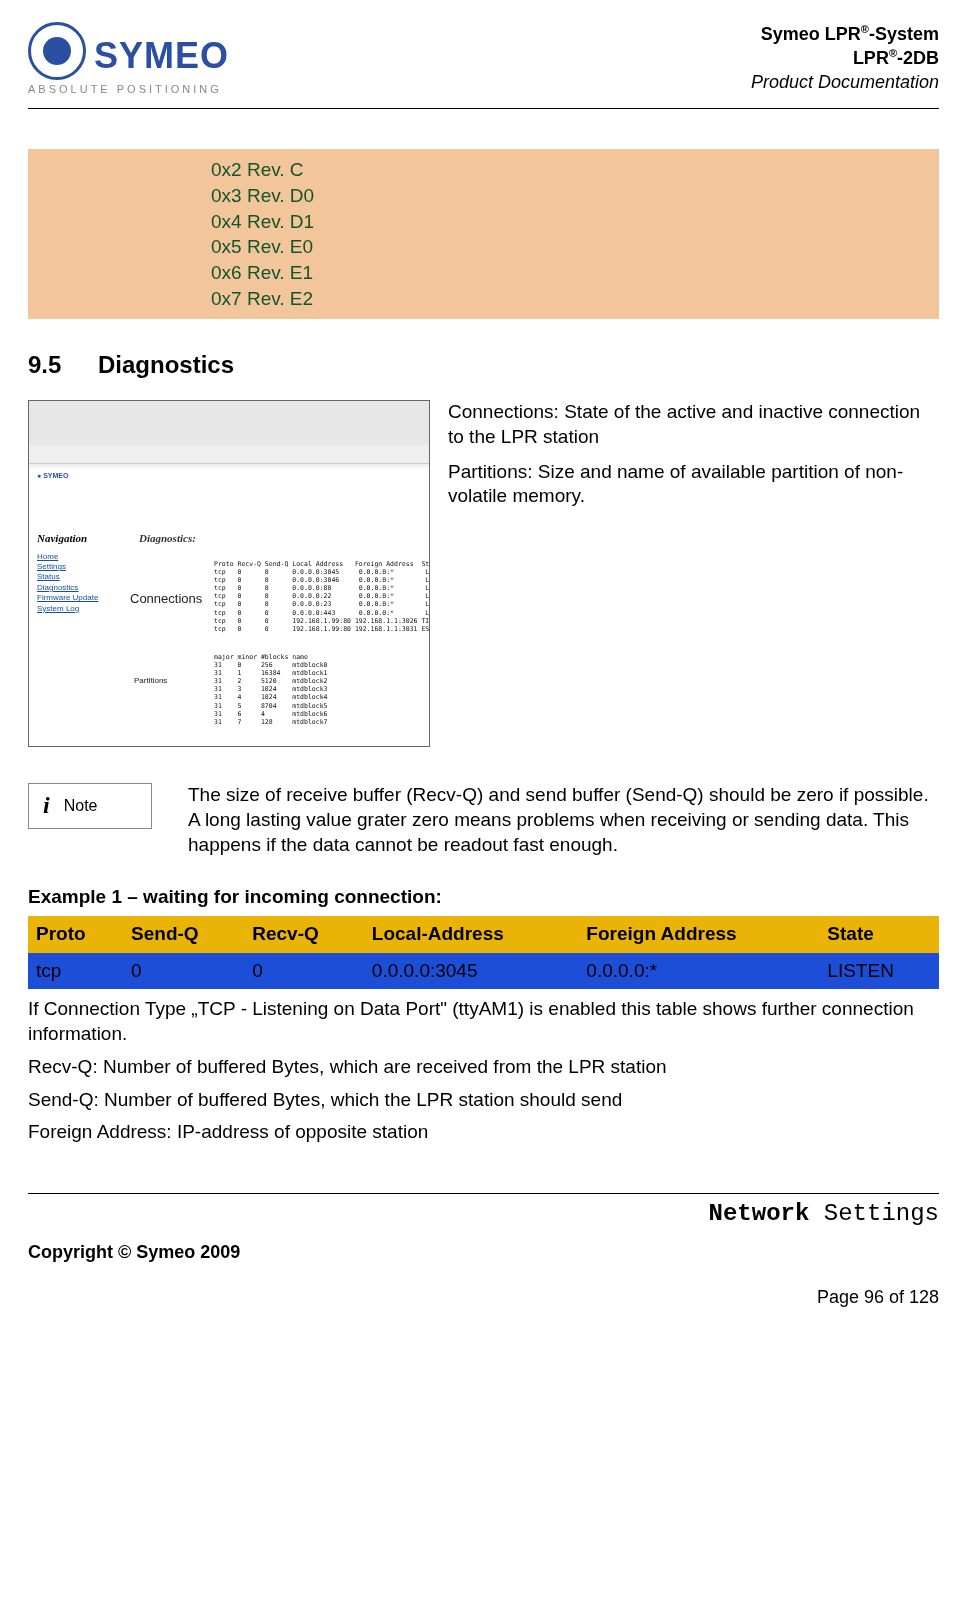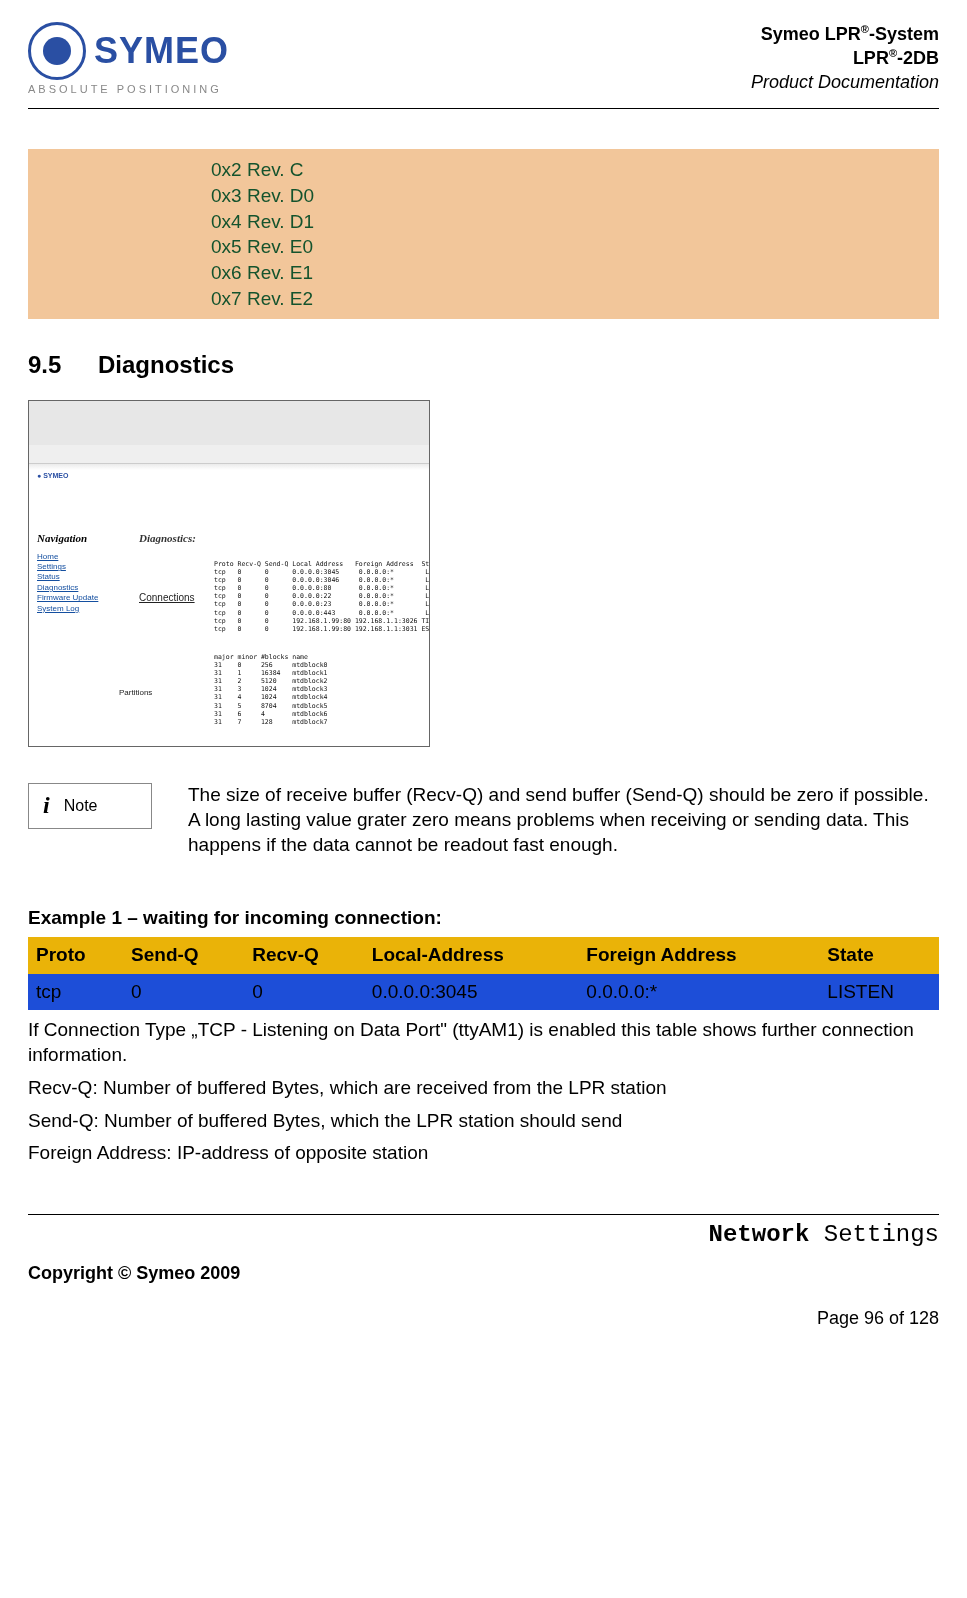--- a/index.html
+++ b/index.html
@@ -22,21 +22,21 @@
     align-items: flex-start;
     padding-bottom: 12px;
   }
   .logo-block {
     display: flex;
     flex-direction: column;
     gap: 0;
   }
   .logo-row {
     display: flex;
-    align-items: center;
+    align-items: flex-end;
     gap: 8px;
   }
   .logo-mark {
     width: 52px; height: 52px;
     border: 3px solid #2a4fa3;
     border-radius: 50%;
     display: inline-flex;
     align-items: center; justify-content: center;
   }
   .logo-mark::after {
@@ -98,22 +98,22 @@
     overflow: hidden;
     flex-shrink: 0;
   }
   .diag-img .browser-bar { position:absolute; top:0; left:0; right:0; height:44px; background:#e7e7e7; border-bottom:1px solid #bbb;}
   .diag-img .browser-bar2 { position:absolute; top:44px; left:0; right:0; height:18px; background:#efefef; border-bottom:1px solid #ccc;}
   .diag-img .logo-area { position:absolute; top:70px; left:8px; font-size:7px; color:#2a4fa3;}
   .diag-img .nav-col { position:absolute; top:130px; left:8px; width:70px; }
   .diag-img .nav-col .navh { font-weight:700; font-style:italic; font-size:11px; color:#000; font-family:Georgia,serif; margin-bottom:6px;}
   .diag-img .nav-col a { display:block; color:#144fa0; text-decoration:underline; font-size:8px; line-height:1.3;}
   .diag-img .diagh { position:absolute; top:130px; left:110px; font-weight:700; font-style:italic; font-size:11px; font-family:Georgia,serif;}
-  .diag-img .conn-lbl { position:absolute; top:190px; left:110px; font-size:10px; color:#222;text-decoration:underline;}
-  .diag-img .part-lbl { position:absolute; top:275px; left:90px; font-size:8px; color:#222;margin-top:12px;}
+  .diag-img .conn-lbl { position:absolute; top:190px; left:101px; font-size:13px; color:#222;}
+  .diag-img .part-lbl { position:absolute; top:275px; left:105px; font-size:8px; color:#222;}
   .diag-img .mini-table { position:absolute; left:185px; font-size:6.5px; line-height:1.25; color:#111;}
   .diag-img .mt1 { top:152px; }
   .diag-img .mt2 { top:245px; }
 
   .diag-text { flex: 1; font-size: 19px; }
   .diag-text p { margin: 0 0 10px 0; }
 
   .note-row {
     display: flex;
     align-items: flex-start;
@@ -134,21 +134,21 @@
     font-family: Georgia, serif;
     font-weight: 700;
     font-size: 24px;
     font-style: italic;
   }
   .note-badge .lbl { font-size: 16px; }
   .note-text { flex: 1; font-size: 19px; }
 
   .example-h {
     font-weight: 700;
-    margin-top: 49px;
+    margin-top: 28px;
     margin-bottom: 6px;
     font-size: 19px;
   }
 
   table.ex {
     border-collapse: collapse;
     width: 100%;
     font-size: 19px;
   }
   table.ex th {
@@ -248,20 +248,24 @@
       <pre class="mini-table mt2">major minor #blocks name
 31    0     256     mtdblock0
 31    1     16384   mtdblock1
 31    2     5120    mtdblock2
 31    3     1024    mtdblock3
 31    4     1024    mtdblock4
 31    5     8704    mtdblock5
 31    6     4       mtdblock6
 31    7     128     mtdblock7</pre>
     </div>
+    <div class="diag-text">
+      <p>Connections: State of the active and inactive connection to the LPR station</p>
+      <p>Partitions: Size and name of available partition of non-volatile memory.</p>
+    </div>
   </div>
 
   <div class="note-row">
     <div class="note-badge">
       <span class="i">i</span>
       <span class="lbl">Note</span>
     </div>
     <div class="note-text">The size of receive buffer (Recv-Q) and send buffer (Send-Q) should be zero if possible. A long lasting value grater zero means problems when receiving or sending data. This happens if the data cannot be readout fast enough.</div>
   </div>
 

